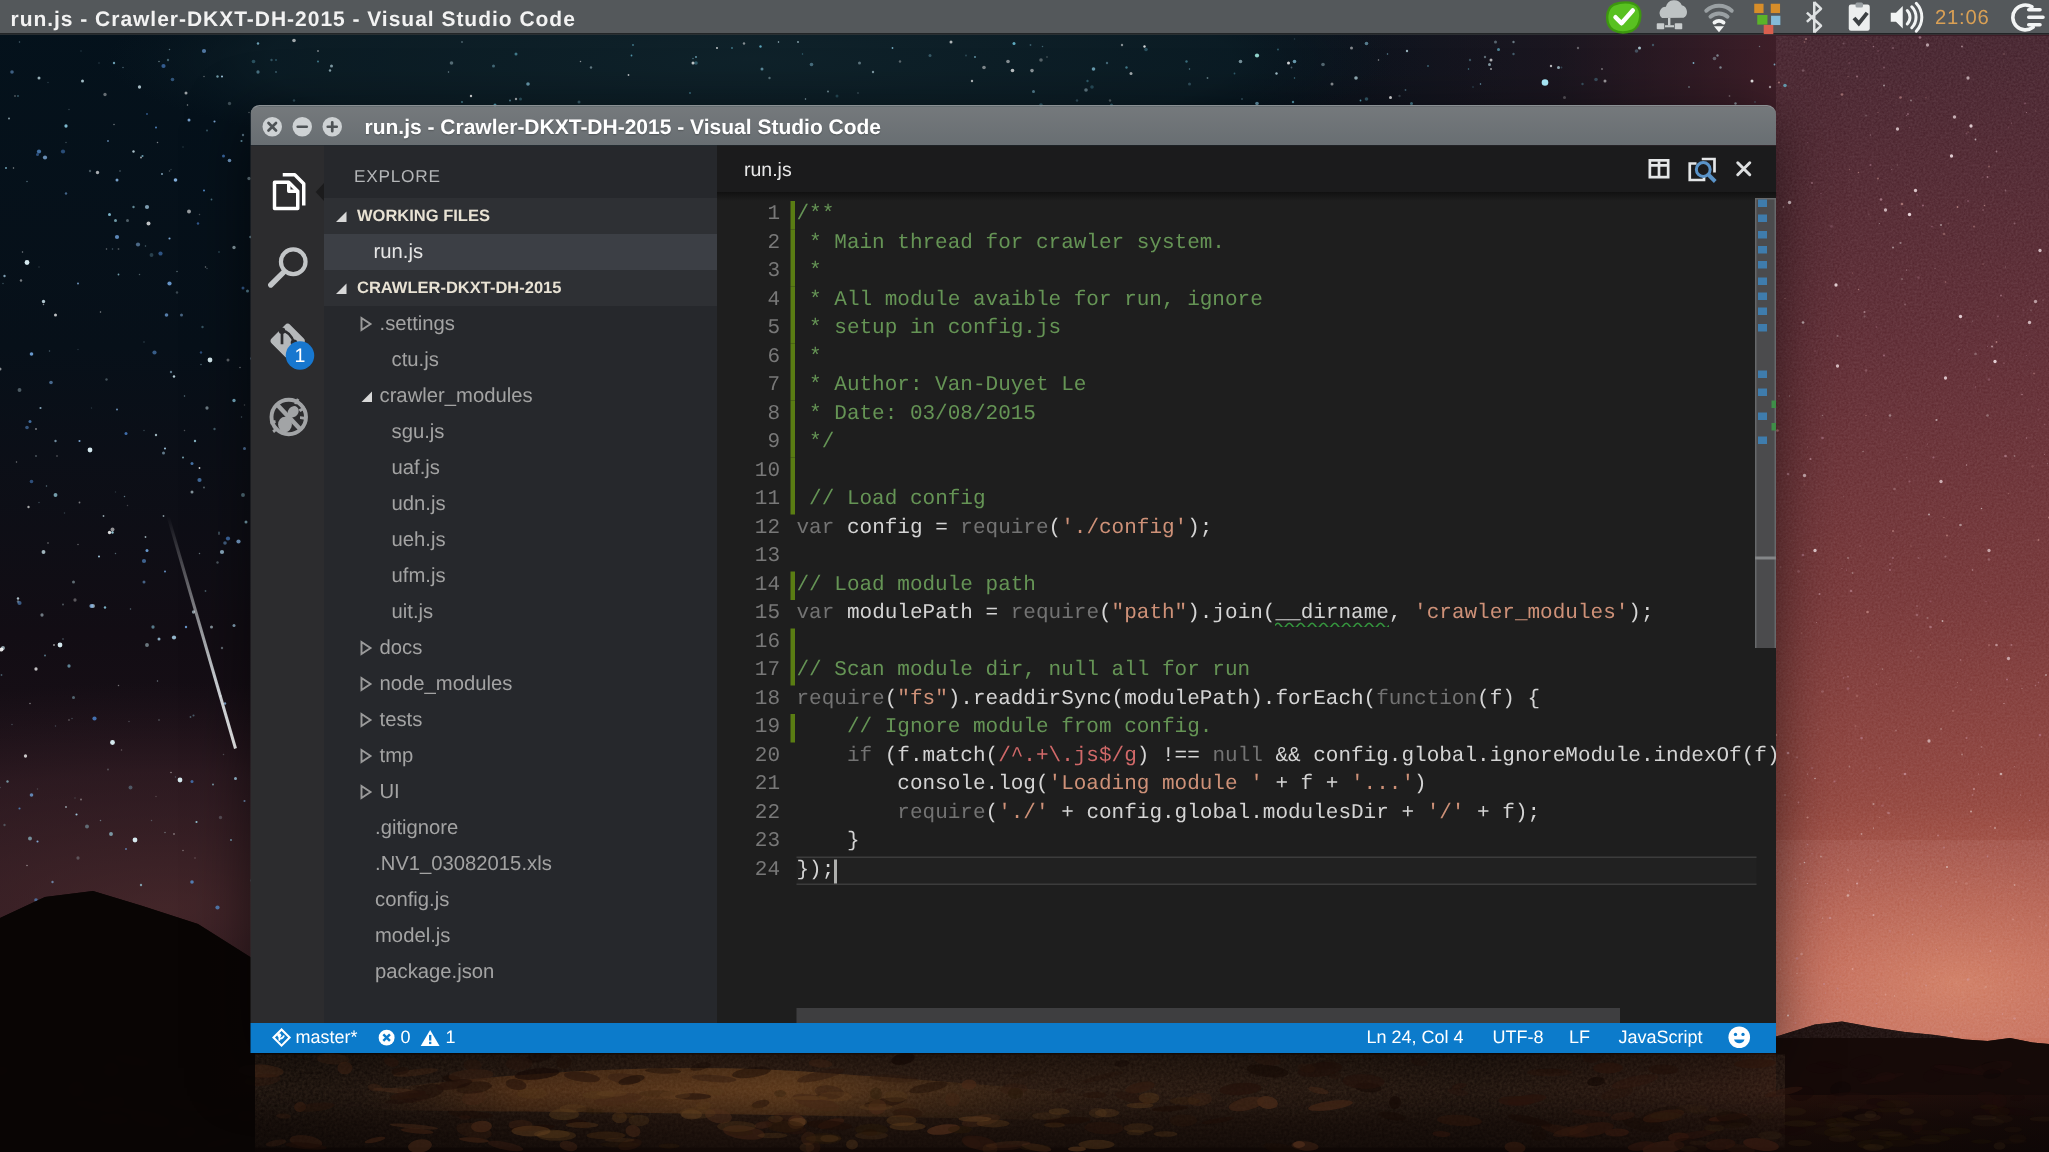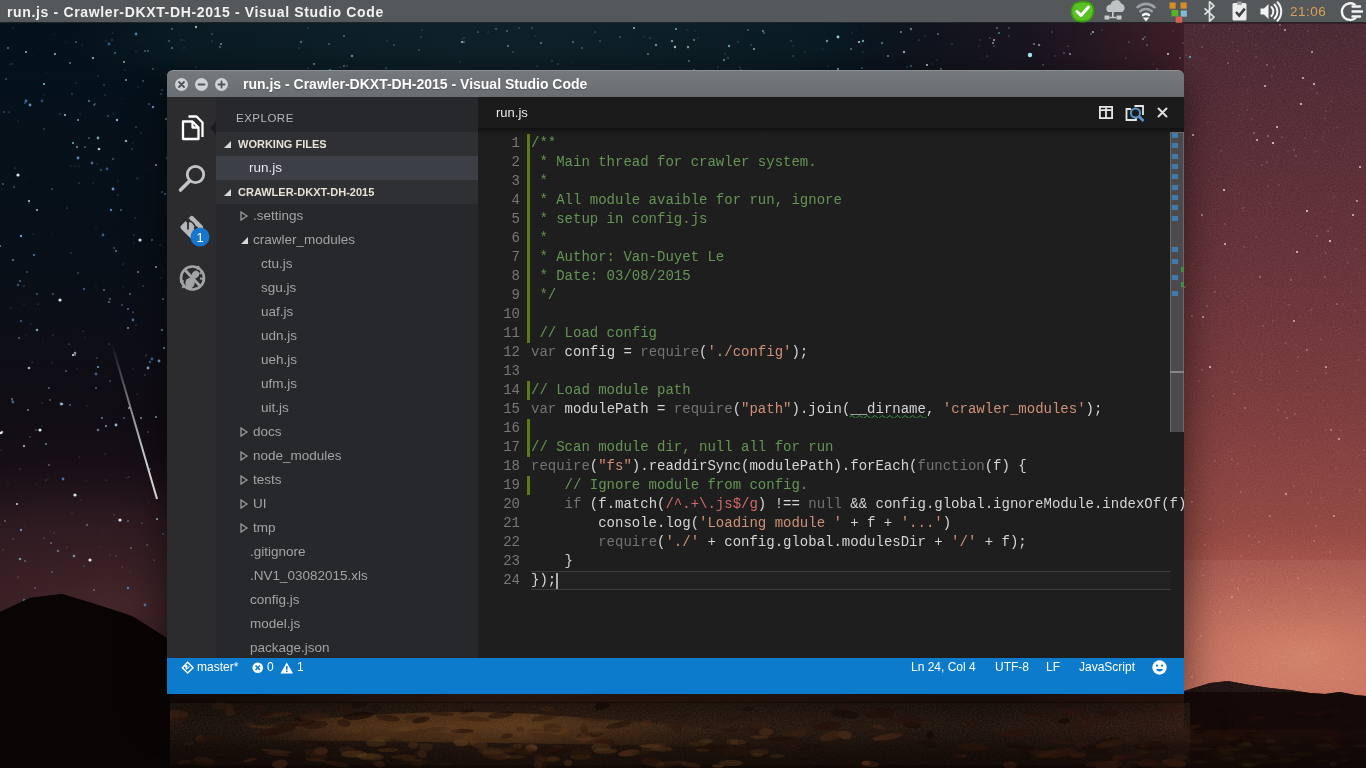--- a/index.html
+++ b/index.html
@@ -48,21 +48,21 @@
 #curline{position:absolute;left:53px;top:474px;width:640px;height:19px;border-top:1px solid #3c3c3c;border-bottom:1px solid #3c3c3c;background:rgba(255,255,255,0.015)}
 #cursor{position:absolute;left:25px;top:1px;width:1.5px;height:16px;background:#aeafad}
 #sqg{border-bottom:2px solid transparent}
 #sqgline{position:absolute;left:372px;top:317px;width:76px;height:4px}#sqgline svg{display:block}
 #ruler{position:absolute;left:692px;top:35px;width:14px;height:300px;background:#4b4b4d;border:1px solid #67696b;border-bottom:none}
 #ruler .bm{position:absolute;left:1px;width:6px;height:5px;background:#3f7cac}
 #ruler .gm{position:absolute;left:10px;width:4px;height:5px;background:#3f8e48}
 #rulerline{position:absolute;left:692px;top:274px;width:14px;height:2px;background:#848688}
 
 #hscroll{position:absolute;left:53px;top:575px;width:549px;height:10px;background:#3e3e40}
-#statusbar{position:absolute;left:0;top:588px;width:1017px;height:36px;background:#0c7bcb;color:#ffffff;font-size:12px}
+#statusbar{position:absolute;left:0;top:612px;width:1017px;height:20px;background:#0c7bcb;color:#ffffff;font-size:12px}
 #sbranch{position:absolute;left:13px;top:2px}
 .sbl{position:absolute;top:2px}
 .sbico{position:absolute;top:3px}
 </style></head>
 <body>
 <svg id="bg" width="1366" height="768" viewBox="0 0 1366 768">
 <defs>
 <linearGradient id="sky" x1="0" y1="0" x2="0" y2="1">
  <stop offset="0" stop-color="#04121c"></stop>
  <stop offset="0.3" stop-color="#071019"></stop>
@@ -1420,26 +1420,26 @@
         <div class="srow shdr">
           <u class="tri texp"></u>
           <span>CRAWLER-DKXT-DH-2015</span>
         </div>
         <div class="srow sfold">
           <svg class="tri tcolsvg" width="10" height="12" viewBox="0 0 10 12">
             <path d="M2 2 L8 6 L2 10 Z" fill="none" stroke="#9a9a9a" stroke-width="1.3"></path>
           </svg>
           <span>.settings</span>
         </div>
+        <div class="srow sfile2">
+          <span>ctu.js</span>
+        </div>
         <div class="srow sfold">
           <u class="tri texp"></u>
           <span>crawler_modules</span>
-        </div>
-        <div class="srow sfile2">
-          <span>ctu.js</span>
         </div>
         <div class="srow sfile2">
           <span>sgu.js</span>
         </div>
         <div class="srow sfile2">
           <span>uaf.js</span>
         </div>
         <div class="srow sfile2">
           <span>udn.js</span>
         </div>
@@ -1467,27 +1467,27 @@
         <div class="srow sfold">
           <svg class="tri tcolsvg" width="10" height="12" viewBox="0 0 10 12">
             <path d="M2 2 L8 6 L2 10 Z" fill="none" stroke="#9a9a9a" stroke-width="1.3"></path>
           </svg>
           <span>tests</span>
         </div>
         <div class="srow sfold">
           <svg class="tri tcolsvg" width="10" height="12" viewBox="0 0 10 12">
             <path d="M2 2 L8 6 L2 10 Z" fill="none" stroke="#9a9a9a" stroke-width="1.3"></path>
           </svg>
-          <span>UI</span>
+          <span>tmp</span>
         </div>
         <div class="srow sfold">
           <svg class="tri tcolsvg" width="10" height="12" viewBox="0 0 10 12">
             <path d="M2 2 L8 6 L2 10 Z" fill="none" stroke="#9a9a9a" stroke-width="1.3"></path>
           </svg>
-          <span>tmp</span>
+          <span>UI</span>
         </div>
         <div class="srow sfile1">
           <span>.gitignore</span>
         </div>
         <div class="srow sfile1">
           <span>.NV1_03082015.xls</span>
         </div>
         <div class="srow sfile1">
           <span>config.js</span>
         </div>

